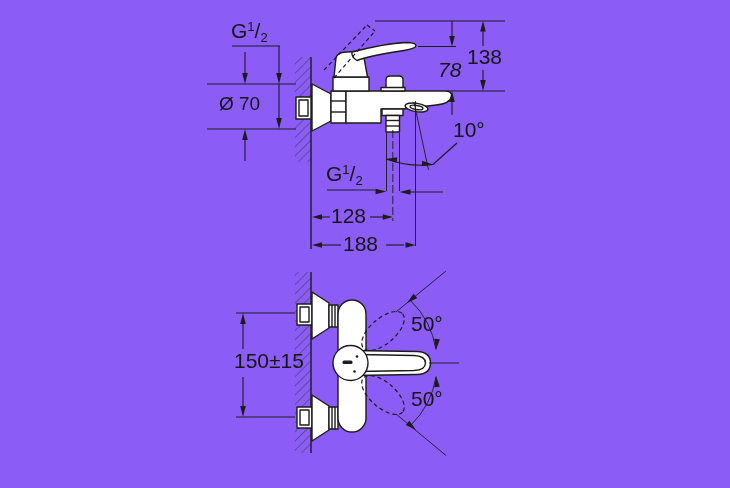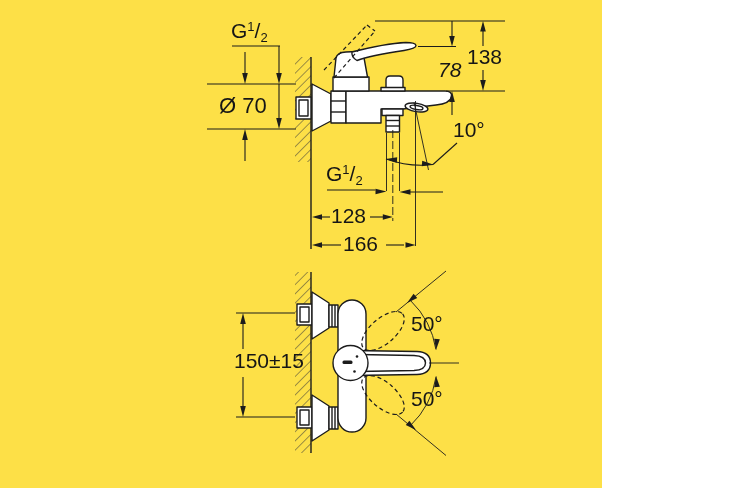--- a/index.html
+++ b/index.html
@@ -1,22 +1,22 @@
 <!DOCTYPE html>
 <html><head>
 <meta charset="utf-8">
 <style>
   html,body{margin:0;padding:0;background:#fff;}
-  .canvas{position:relative;width:602px;height:488px;background:#fde047;overflow:hidden;
+  .canvas{position:relative;width:730px;height:488px;background:#8b5cf6;overflow:hidden;
           font-family:"Liberation Sans","DejaVu Sans",sans-serif;}
   .canvas svg{position:absolute;left:0;top:0;}
   .lbl{position:absolute;color:#161616;font-size:21px;line-height:1.05;white-space:nowrap;}
   .lbl .fr-sup{font-size:13px;vertical-align:7px;}
   .lbl .fr-sub{font-size:13px;vertical-align:-4px;}
-  .lbl-dia{font-size:22px;}
+  .lbl-dia{font-size:19px;}
 </style>
 </head>
 <body>
 
 <div class="canvas">
 
 <svg width="730" height="488" viewBox="0 0 730 488">
   <defs>
     <pattern id="hatch" width="6.5" height="6.5" patternUnits="userSpaceOnUse" patternTransform="rotate(45)">
       <line x1="0" y1="0" x2="0" y2="6.5" stroke="#3a3a3a" stroke-width="1"></line>
@@ -194,21 +194,21 @@
 <div class="lbl" style="left:467px;top:46px;">138</div>
 
 <div class="lbl" style="left:453px;top:119px;">10°</div>
 
 <div class="lbl" style="left:326px;top:163px;">
   <span>G</span><span class="fr-sup">1</span><span>/</span><span class="fr-sub">2</span>
 </div>
 
 <div class="lbl" style="left:331px;top:205px;">128</div>
 
-<div class="lbl" style="left:343px;top:233px;">166</div>
+<div class="lbl" style="left:343px;top:233px;">188</div>
 
 <div class="lbl" style="left:204px;top:350px;margin-left:30px;">150±15</div>
 
 <div class="lbl" style="left:411px;top:313px;">50°</div>
 
 <div class="lbl" style="left:411px;top:388px;">50°</div>
 
 </div>
 
 </body></html>

